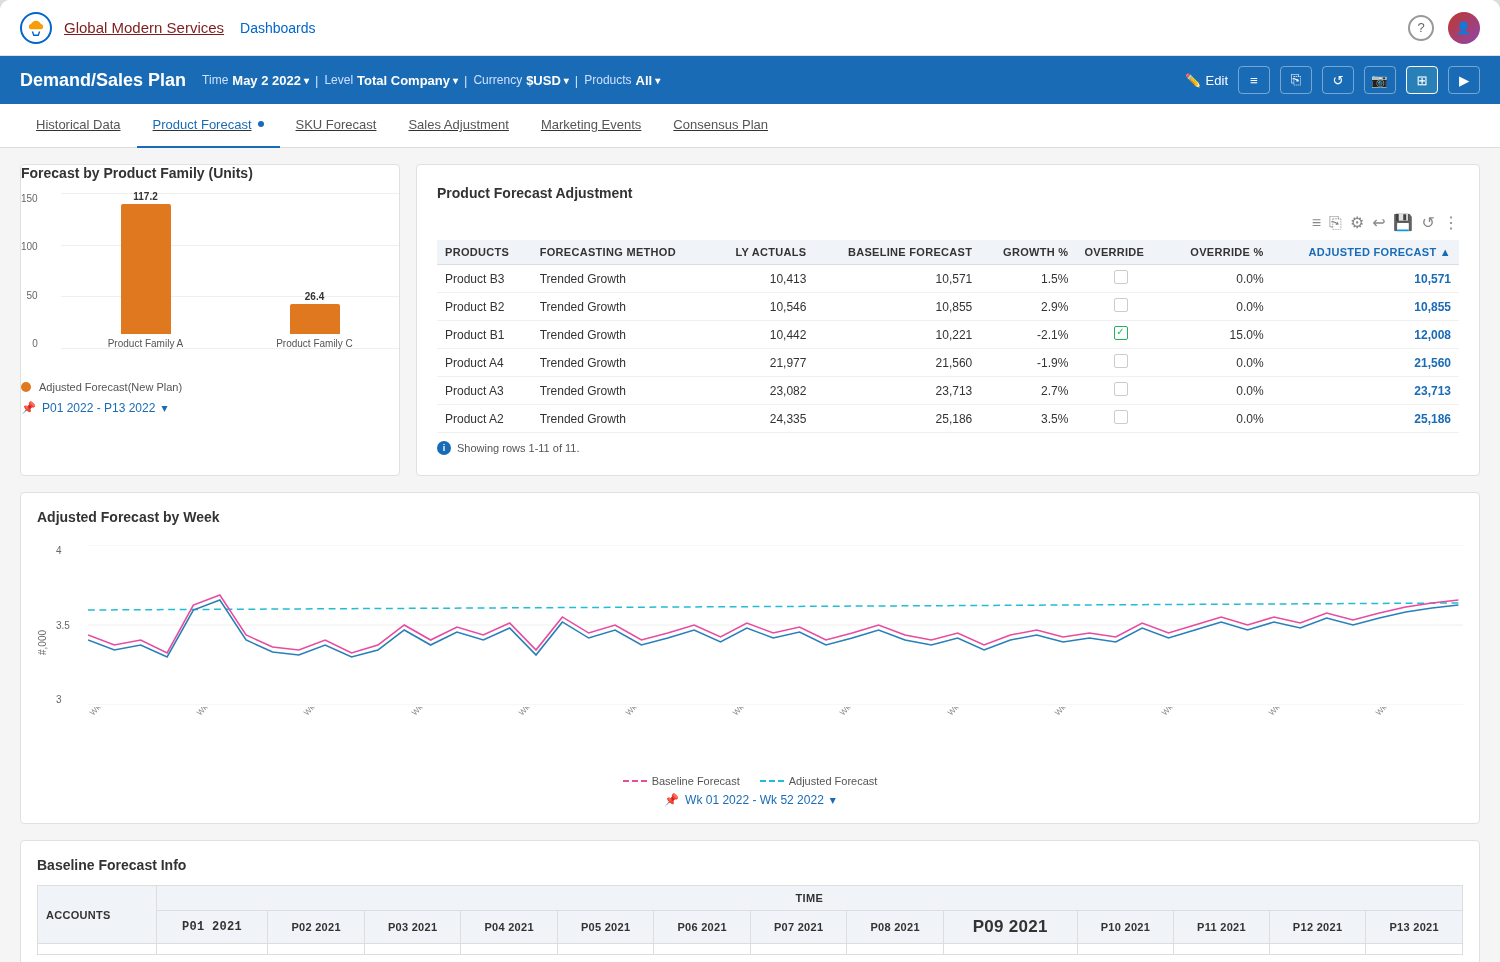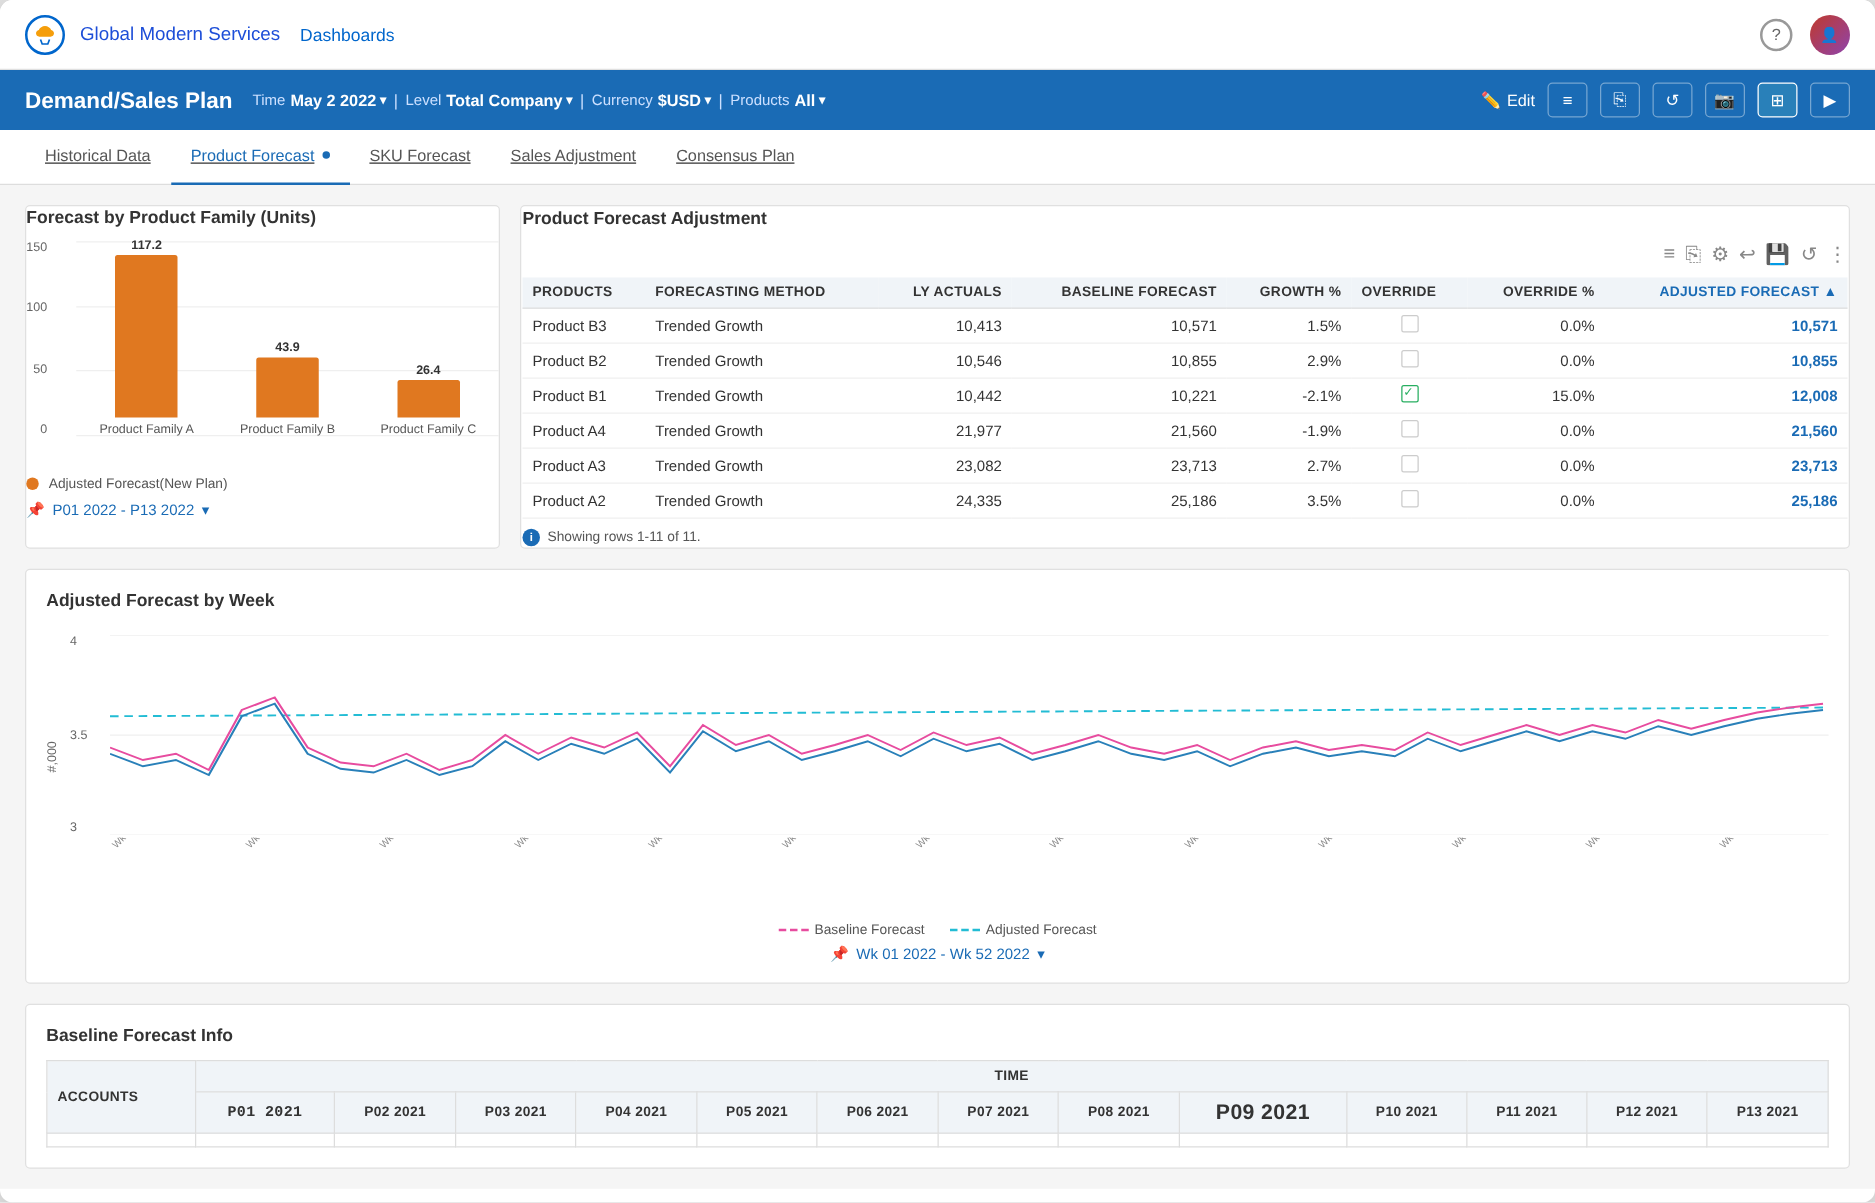--- a/index.html
+++ b/index.html
@@ -3,21 +3,21 @@
   <meta charset="utf-8">
   <style>
     * { box-sizing: border-box; margin: 0; padding: 0; }
     body { font-family: -apple-system, BlinkMacSystemFont, 'Segoe UI', Arial, sans-serif; background: #e5e5e5; font-size: 13px; color: #333; }
     .app-shell { width: 1500px; min-height: 962px; background: #fff; border-radius: 10px; overflow: hidden; box-shadow: 0 4px 24px rgba(0,0,0,0.18); }
     
     
     .top-nav { display: flex; align-items: center; padding: 0 20px; height: 56px; background: #fff; border-bottom: 1px solid #e0e0e0; }
     .logo { width: 32px; height: 32px; background: #fff; border: 2px solid #0066cc; border-radius: 50%; display: flex; align-items: center; justify-content: center; margin-right: 12px; flex-shrink: 0; }
     .logo svg { width: 18px; height: 18px; }
-    .company-name { font-size: 15px; font-weight: 500; color: #1d4ed8; margin-right: 16px; }
+    .company-name { font-size: 15px; font-weight: 500; color: #7f1d1d; margin-right: 16px; text-decoration: underline; }
     .dashboards-link { font-size: 14px; color: #0066cc; text-decoration: none; }
     .top-nav-right { margin-left: auto; display: flex; align-items: center; gap: 14px; }
     .help-icon { width: 26px; height: 26px; border-radius: 50%; border: 2px solid #999; display: flex; align-items: center; justify-content: center; color: #666; font-size: 13px; }
     .avatar { width: 32px; height: 32px; border-radius: 50%; background: linear-gradient(135deg, #c0392b, #8e44ad); display: flex; align-items: center; justify-content: center; color: #fff; font-size: 12px; }
 
     
     .blue-bar { background: #1a6bb5; display: flex; align-items: center; padding: 0 20px; height: 48px; }
     .page-title { color: #fff; font-size: 18px; font-weight: 700; margin-right: 16px; }
     .filter-group { display: flex; align-items: center; gap: 4px; color: #fff; font-size: 13px; }
     .filter-label { color: #cce0ff; font-size: 12px; }
@@ -52,21 +52,21 @@
     .bar-col { display: flex; flex-direction: column; align-items: center; flex: 1; }
     .bar-rect { width: 50px; background: #e07820; border-radius: 2px 2px 0 0; }
     .bar-label-top { font-size: 10px; color: #333; font-weight: 600; margin-bottom: 2px; }
     .bar-label-bottom { font-size: 10px; color: #555; margin-top: 4px; text-align: center; }
     .chart-legend { display: flex; align-items: center; gap: 8px; font-size: 11px; color: #555; margin-top: 8px; }
     .legend-dot { width: 10px; height: 10px; border-radius: 50%; background: #e07820; }
     .date-range-selector { display: flex; align-items: center; gap: 6px; font-size: 12px; color: #1a6bb5; font-weight: 500; margin-top: 8px; cursor: pointer; }
     .date-pin { color: #1a6bb5; }
 
     
-    .table-panel { background: #fff; border: 1px solid #e0e0e0; border-radius: 4px; padding: 1px; flex: 1; }
+    .table-panel { background: #fff; border: 1px solid #e0e0e0; border-radius: 4px; padding: 20px; flex: 1; }
     .table-toolbar { display: flex; justify-content: flex-end; align-items: center; gap: 8px; margin-bottom: 8px; }
     .tbl-icon-btn { background: none; border: none; color: #888; font-size: 16px; cursor: pointer; }
     .forecast-table { width: 100%; border-collapse: collapse; font-size: 12px; }
     .forecast-table th { background: #f0f4f8; color: #333; font-weight: 700; font-size: 11px; text-transform: uppercase; letter-spacing: 0.3px; padding: 6px 8px; border-bottom: 1px solid #ddd; text-align: left; }
     .forecast-table td { padding: 5px 8px; border-bottom: 1px solid #f0f0f0; color: #333; }
     .forecast-table td.num { text-align: right; }
     .forecast-table th.num { text-align: right; }
     .forecast-table .col-adj { color: #1a6bb5; font-weight: 600; }
     .checkbox-cell { text-align: center; }
     .checkbox-checked { display: inline-block; width: 14px; height: 14px; border: 1px solid #27ae60; border-radius: 2px; background: #fff; position: relative; }
@@ -171,20 +171,23 @@
       <span>Product Forecast</span>
       <span class="tab-dot"></span>
     </div>
     <div class="tab">
       <span>SKU Forecast</span>
     </div>
     <div class="tab">
       <span>Sales Adjustment</span>
     </div>
     <div class="tab">
+      <span>Marketing Events</span>
+    </div>
+    <div class="tab">
       <span>Consensus Plan</span>
     </div>
   </div>
 
   <div class="main-content">
 
     <div class="top-section">
 
       <div class="chart-panel">
         <div class="panel-title">Forecast by Product Family (Units)</div>
@@ -202,25 +205,20 @@
             <div class="grid-line"></div>
             <div class="grid-line"></div>
             <div class="grid-line"></div>
           </div>
 
           <div class="bars-wrapper">
             <div class="bar-col">
               <span class="bar-label-top">117.2</span>
               <div class="bar-rect" style="height:130px;"></div>
               <span class="bar-label-bottom">Product Family A</span>
-            </div>
-            <div class="bar-col">
-              <span class="bar-label-top">43.9</span>
-              <div class="bar-rect" style="height:48px;"></div>
-              <span class="bar-label-bottom">Product Family B</span>
             </div>
             <div class="bar-col">
               <span class="bar-label-top">26.4</span>
               <div class="bar-rect" style="height:30px;"></div>
               <span class="bar-label-bottom">Product Family C</span>
             </div>
           </div>
         </div>
         <div class="chart-legend">
           <span class="legend-dot"></span>

